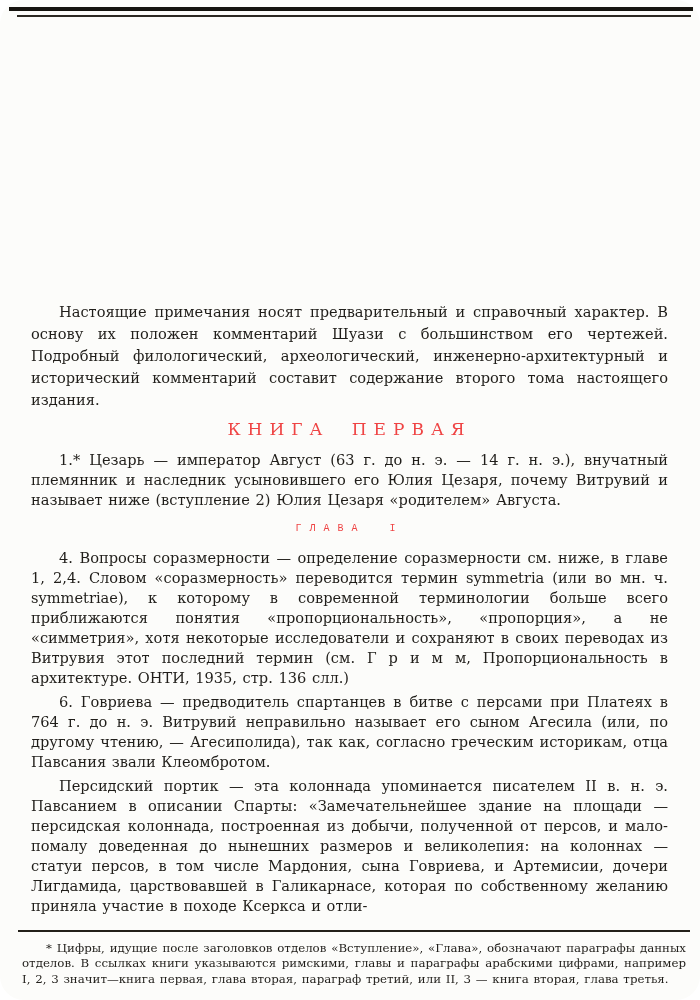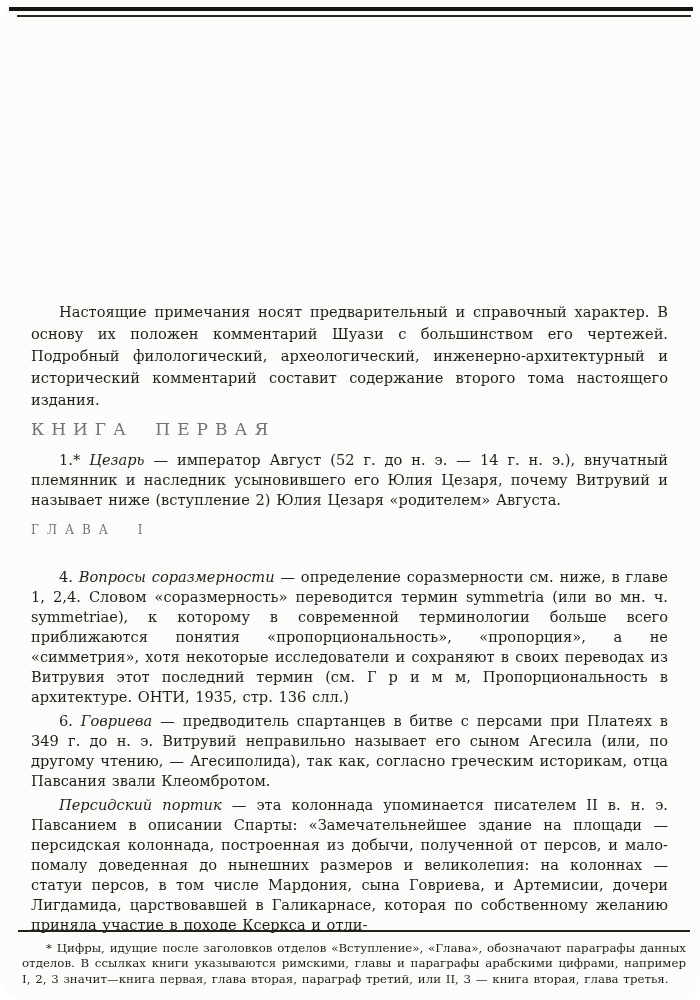--- a/index.html
+++ b/index.html
@@ -42,41 +42,43 @@
     font-size: 14.6px;
     line-height: 20px;
     word-spacing: 1px;
   }
   .intro {
     line-height: 22px;
     margin-bottom: 6px;
   }
   .heading {
     font-weight: normal;
+    text-align: center;
     text-indent: 0;
-    color: #737373;
+    color: #ef4444;
   }
   .h-book {
     font-size: 17px;
     letter-spacing: 7px;
     word-spacing: 10px;
     margin: 8px 0 11px 0;
   }
   .h-intro {
     font-size: 13.5px;
     letter-spacing: 8px;
     margin: 0 0 13px 0;
   }
   .h-chapter {
-    font-size: 12px;
+    font-size: 10px;
     letter-spacing: 8px;
     word-spacing: 10px;
-    margin: 13px 0 30px 0;
+    margin: 13px 0 14px 0;
+    font-family: Liberation Mono, monospace;
   }
-  .it { font-style: italic; }
+  .it { }
   .footnote-area {
     position: absolute;
     left: 18px;
     right: 10px;
     top: 930px;
   }
   .fn-rule {
     height: 1.5px;
     background: #232019;
     margin-bottom: 9px;
@@ -97,28 +99,28 @@
 
   <div class="top-rule-thick"></div>
   <div class="top-rule-thin"></div>
 
   <div class="body-text">
 
     <p class="para intro">Настоящие примечания носят предварительный и справочный характер. В основу их положен комментарий Шуази с большинством его чертежей. Подробный филологический, археологический, инженерно-архитектурный и исторический комментарий составит содержание второго тома настоящего издания.</p>
 
     <h1 class="heading h-book">КНИГА ПЕРВАЯ</h1>
 
-    <p class="para"><span>1.* </span><span class="it">Цезарь</span><span> — император Август (52 г. до н. э. — 14 г. н. э.), внучатный племянник и наследник усыновившего его Юлия Цезаря, почему Витрувий и называет ниже (вступление 2) Юлия Цезаря «родителем» Августа.</span></p>
+    <p class="para"><span>1.* </span><span class="it">Цезарь</span><span> — император Август (63 г. до н. э. — 14 г. н. э.), внучатный племянник и наследник усыновившего его Юлия Цезаря, почему Витрувий и называет ниже (вступление 2) Юлия Цезаря «родителем» Августа.</span></p>
 
     <h3 class="heading h-chapter">ГЛАВА I</h3>
 
     <p class="para"><span>4. </span><span class="it">Вопросы соразмерности</span><span> — определение соразмерности см. ниже, в главе 1, 2,4. Словом «соразмерность» переводится термин symmetria (или во мн. ч. symmetriae), к которому в современной терминологии больше всего приближаются понятия «пропорциональность», «пропорция», а не «симметрия», хотя некоторые исследователи и сохраняют в своих переводах из Витрувия этот последний термин (см. Г р и м м, Пропорциональность в архитектуре. ОНТИ, 1935, стр. 136 слл.)</span></p>
 
 
-    <p class="para"><span>6. </span><span class="it">Говриева</span><span> — предводитель спартанцев в битве с персами при Платеях в 349 г. до н. э. Витрувий неправильно называет его сыном Агесила (или, по другому чтению, — Агесиполида), так как, согласно греческим историкам, отца Павсания звали Клеомбротом.</span></p>
+    <p class="para"><span>6. </span><span class="it">Говриева</span><span> — предводитель спартанцев в битве с персами при Платеях в 764 г. до н. э. Витрувий неправильно называет его сыном Агесила (или, по другому чтению, — Агесиполида), так как, согласно греческим историкам, отца Павсания звали Клеомбротом.</span></p>
 
     <p class="para"><span class="it">Персидский портик</span><span> — эта колоннада упоминается писателем II в. н. э. Павсанием в описании Спарты: «Замечательнейшее здание на площади — персидская колоннада, построенная из добычи, полученной от персов, и мало-помалу доведенная до нынешних размеров и великолепия: на колоннах — статуи персов, в том числе Мардония, сына Говриева, и Артемисии, дочери Лигдамида, царствовавшей в Галикарнасе, которая по собственному желанию приняла участие в походе Ксеркса и отли-</span></p>
 
   </div>
 
   <div class="footnote-area">
     <div class="fn-rule"></div>
     <p class="footnote"><span>* </span><span>Цифры, идущие после заголовков отделов «Вступление», «Глава», обозначают параграфы данных отделов. В ссылках книги указываются римскими, главы и параграфы арабскими цифрами, например I, 2, 3 значит—книга первая, глава вторая, параграф третий, или II, 3 — книга вторая, глава третья.</span></p>
   </div>
 

